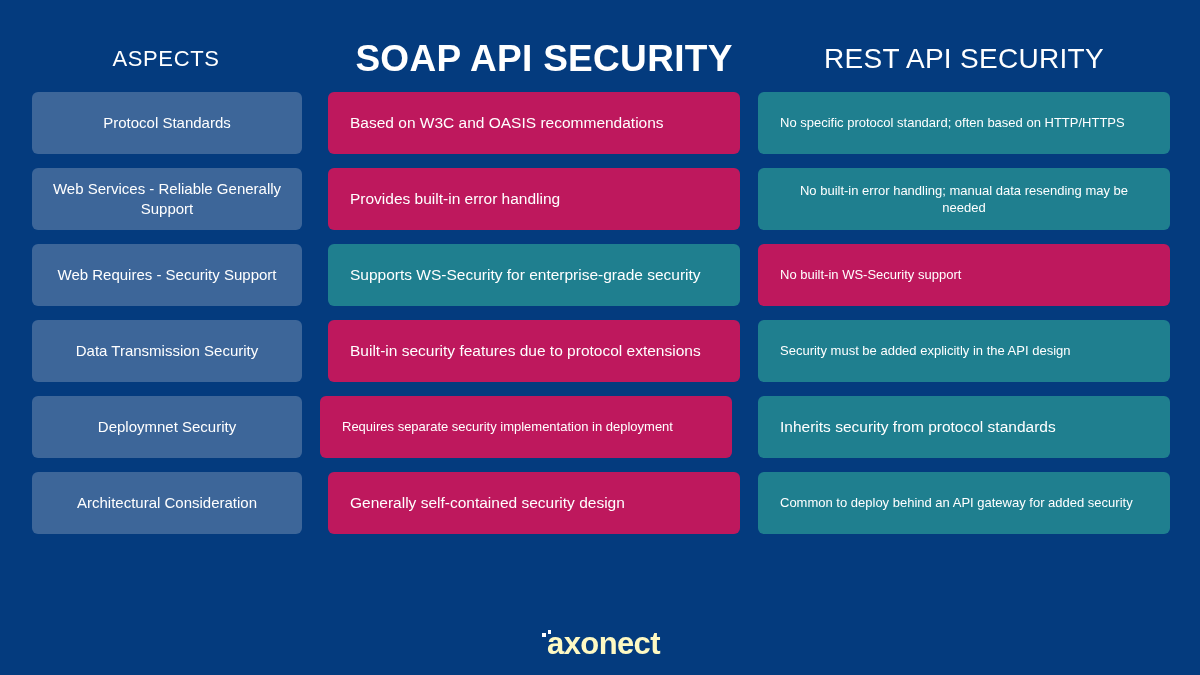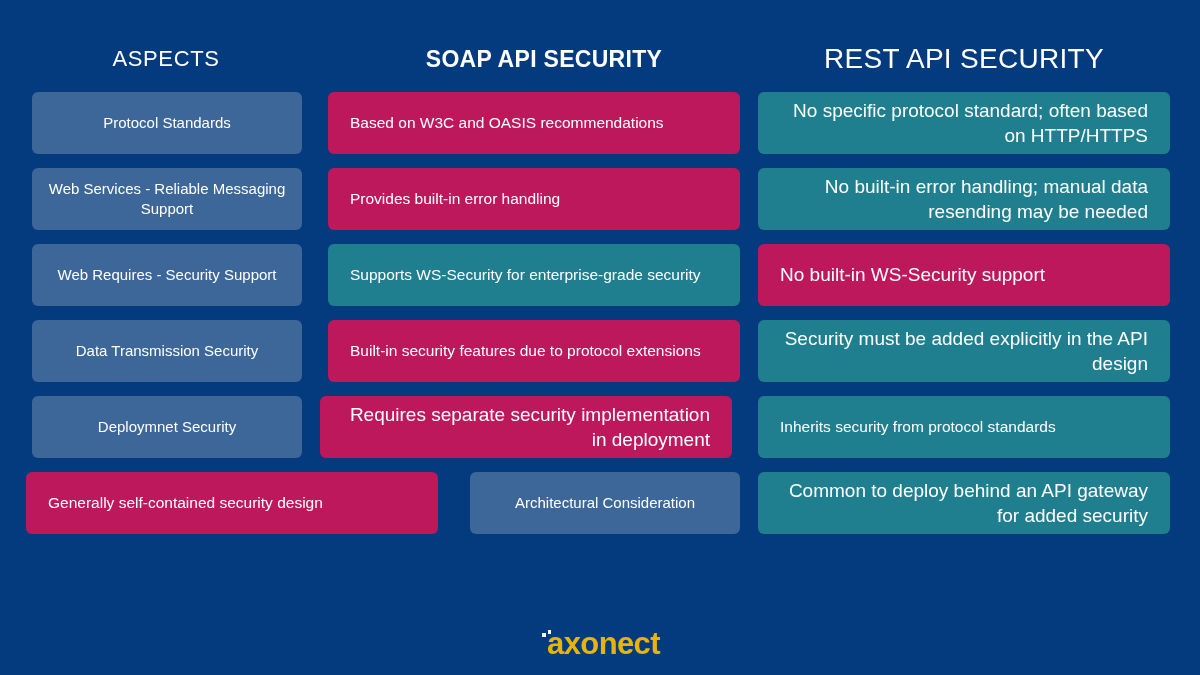--- a/index.html
+++ b/index.html
@@ -31,21 +31,21 @@
     color:#ffffff;
   }
   .col-head.aspects {
     width:332px;
     font-size:22px;
     font-weight:400;
     letter-spacing:.6px;
   }
   .col-head.soap {
     width:424px;
-    font-size:23px;
+    font-size:37px;
     font-weight:700;
     letter-spacing:.3px;
   }
   .col-head.rest {
     width:444px;
     font-size:28px;
     font-weight:400;
     letter-spacing:.3px;
     padding-right:28px;
   }
@@ -89,42 +89,42 @@
     padding:0 22px;
     font-size:15.5px;
     text-align:left;
   }
 
   
   .cell.rest {
     width:412px;
     margin-left:18px;
     padding:0 22px;
-    font-size:19px;
-    text-align:right;
+    font-size:13px;
+    text-align:center;
   }
 
   .tone-blue { background:#be185d; }
   .tone-teal { background:#1f7f8f; }
 
   
   .logo-wrap {
     position:absolute;
     left:0; bottom:16px;
     width:1200px;
     display:flex;
     align-items:center;
     justify-content:center;
     gap:0px;
   }
   .logo {
     position:relative;
     display:flex;
     align-items:flex-start;
-    color:#eab308;
+    color:#fef9c3;
   }
   .logo-dots {
     position:absolute;
     top:2px; left:2px;
     width:14px; height:8px;
   }
   .logo-dots i {
     position:absolute;
     display:block;
     background:#ffffff;
@@ -151,42 +151,42 @@
     <div class="col-head rest">REST API SECURITY</div>
   </div>
 
   <div class="grid" id="grid">
       <div class="row">
         <div class="cell aspect">Protocol Standards</div>
         <div class="cell soap tone-blue">Based on W3C and OASIS recommendations</div>
         <div class="cell rest tone-teal">No specific protocol standard; often based on HTTP/HTTPS</div>
       </div>
       <div class="row">
-        <div class="cell aspect">Web Services - Reliable Messaging Support</div>
+        <div class="cell aspect">Web Services - Reliable Generally Support</div>
         <div class="cell soap tone-blue">Provides built-in error handling</div>
         <div class="cell rest tone-teal">No built-in error handling; manual data resending may be needed</div>
       </div>
       <div class="row">
         <div class="cell aspect">Web Requires - Security Support</div>
         <div class="cell soap tone-teal">Supports WS-Security for enterprise-grade security</div>
         <div class="cell rest tone-blue">No built-in WS-Security support</div>
       </div>
       <div class="row">
         <div class="cell aspect">Data Transmission Security</div>
         <div class="cell soap tone-blue">Built-in security features due to protocol extensions</div>
         <div class="cell rest tone-teal">Security must be added explicitly in the API design</div>
       </div>
       <div class="row">
         <div class="cell aspect">Deploymnet Security</div>
         <div class="cell rest tone-blue">Requires separate security implementation in deployment</div>
         <div class="cell soap tone-teal">Inherits security from protocol standards</div>
       </div>
       <div class="row">
+        <div class="cell aspect">Architectural Consideration</div>
         <div class="cell soap tone-blue">Generally self-contained security design</div>
-        <div class="cell aspect">Architectural Consideration</div>
         <div class="cell rest tone-teal">Common to deploy behind an API gateway for added security</div>
       </div>
     </div>
 
   <div class="logo-wrap">
     <div class="logo">
       <span class="logo-dots">
         <i class="d1"></i>
           <i class="d2"></i>
       </span>

